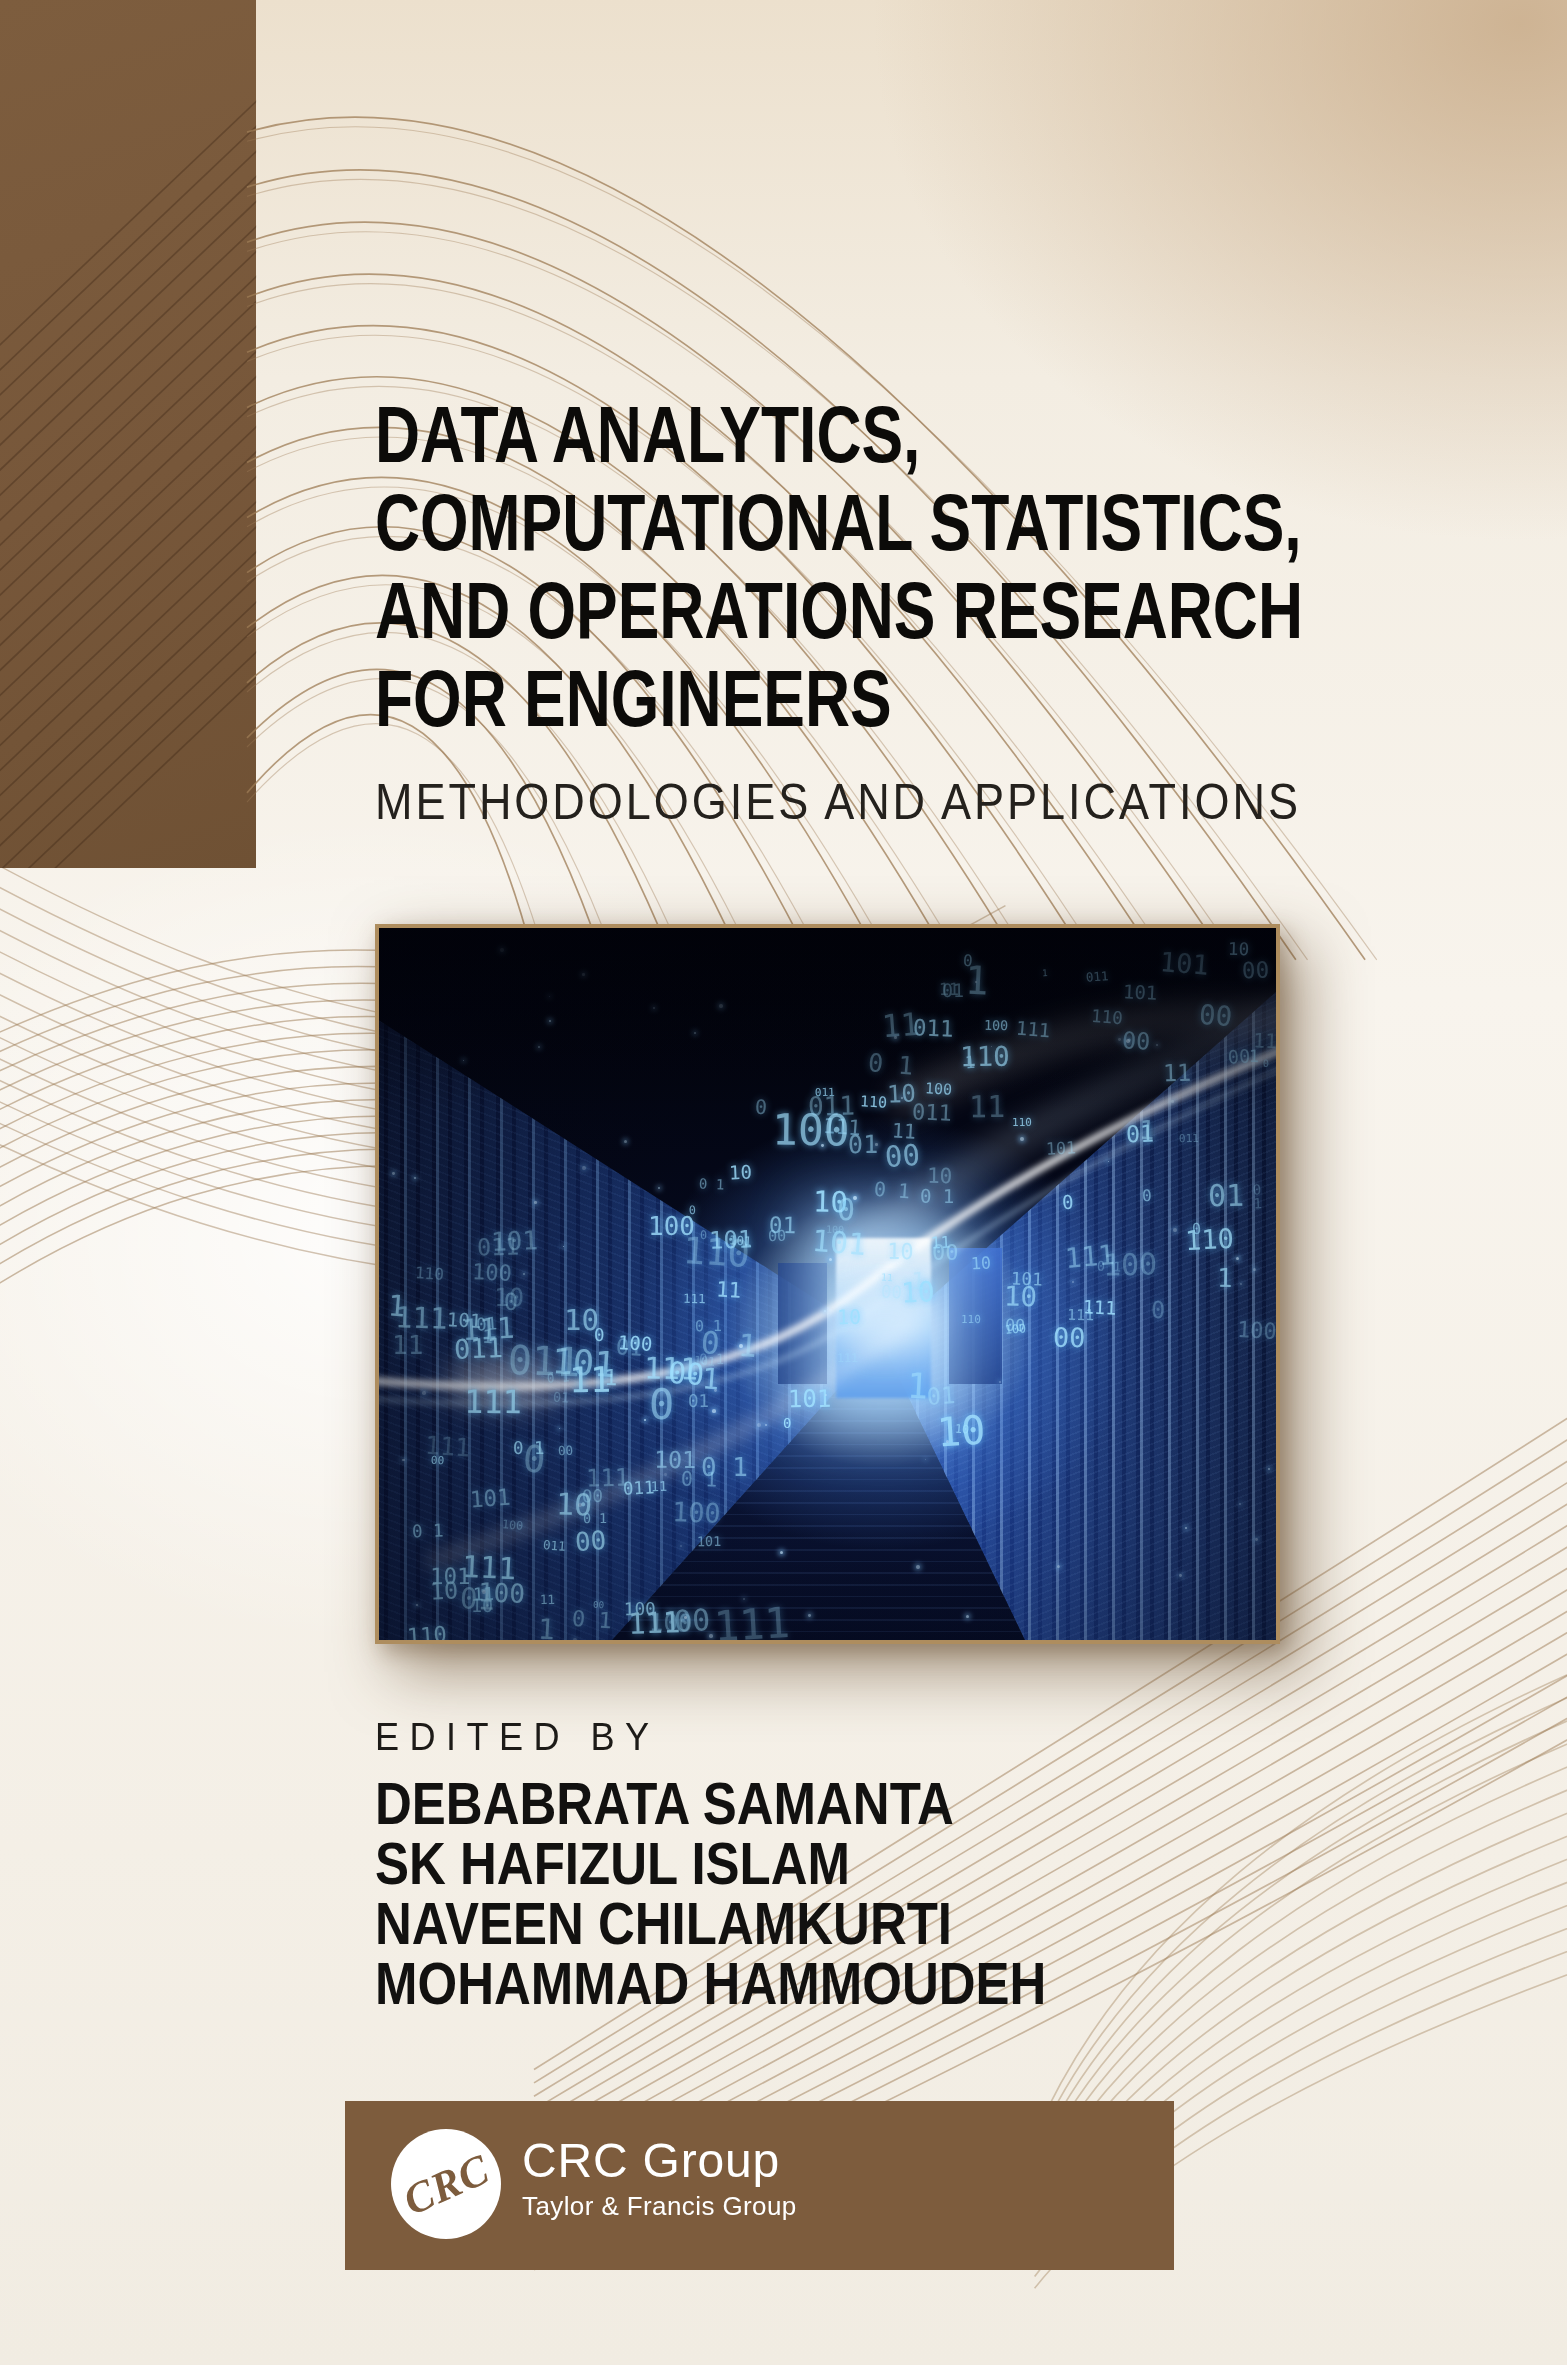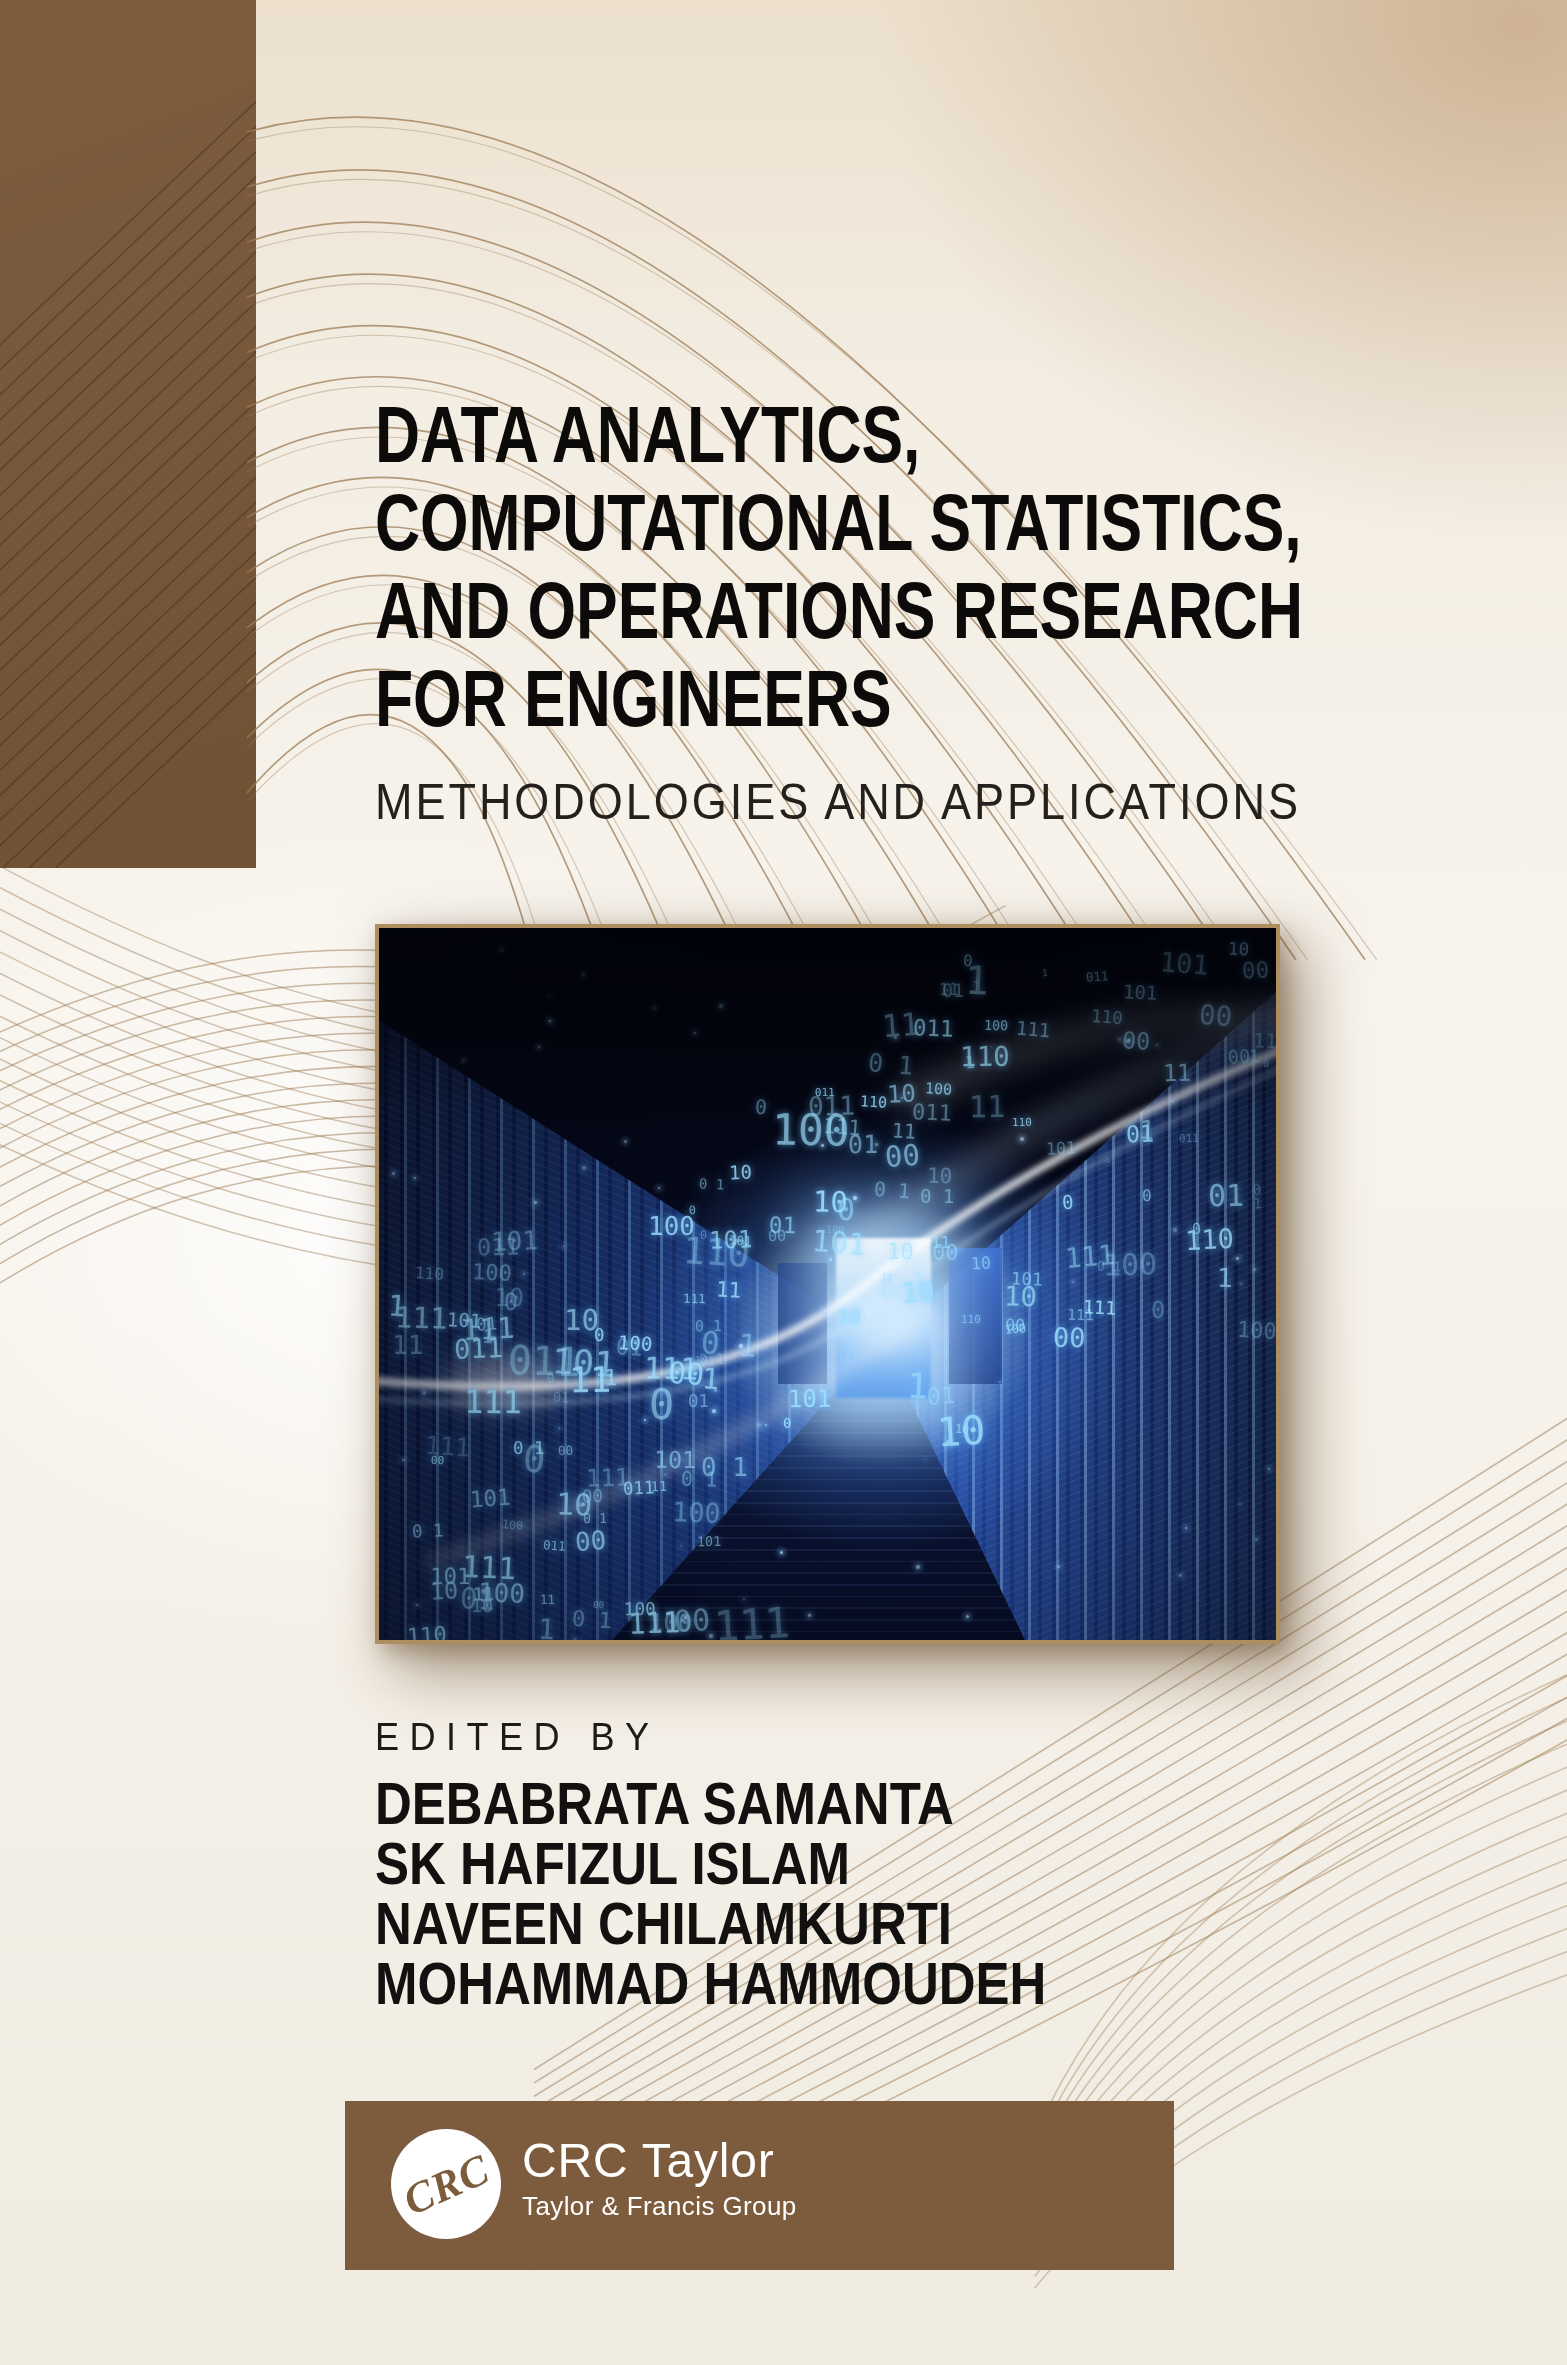--- a/index.html
+++ b/index.html
@@ -533,17 +533,17 @@
   <span class="ename">SK HAFIZUL ISLAM</span>
   <span class="ename">NAVEEN CHILAMKURTI</span>
   <span class="ename">MOHAMMAD HAMMOUDEH</span>
 </div>
 
 <div class="crc-bar">
   <div class="crc-circle">
     <span class="crc-monogram">CRC</span>
   </div>
   <div class="crc-text">
-    <div class="crc-name">CRC Taylor</div>
+    <div class="crc-name">CRC Group</div>
     <div class="crc-tagline">Taylor &amp; Francis Group</div>
   </div>
 </div>
 
 
 </body></html>

